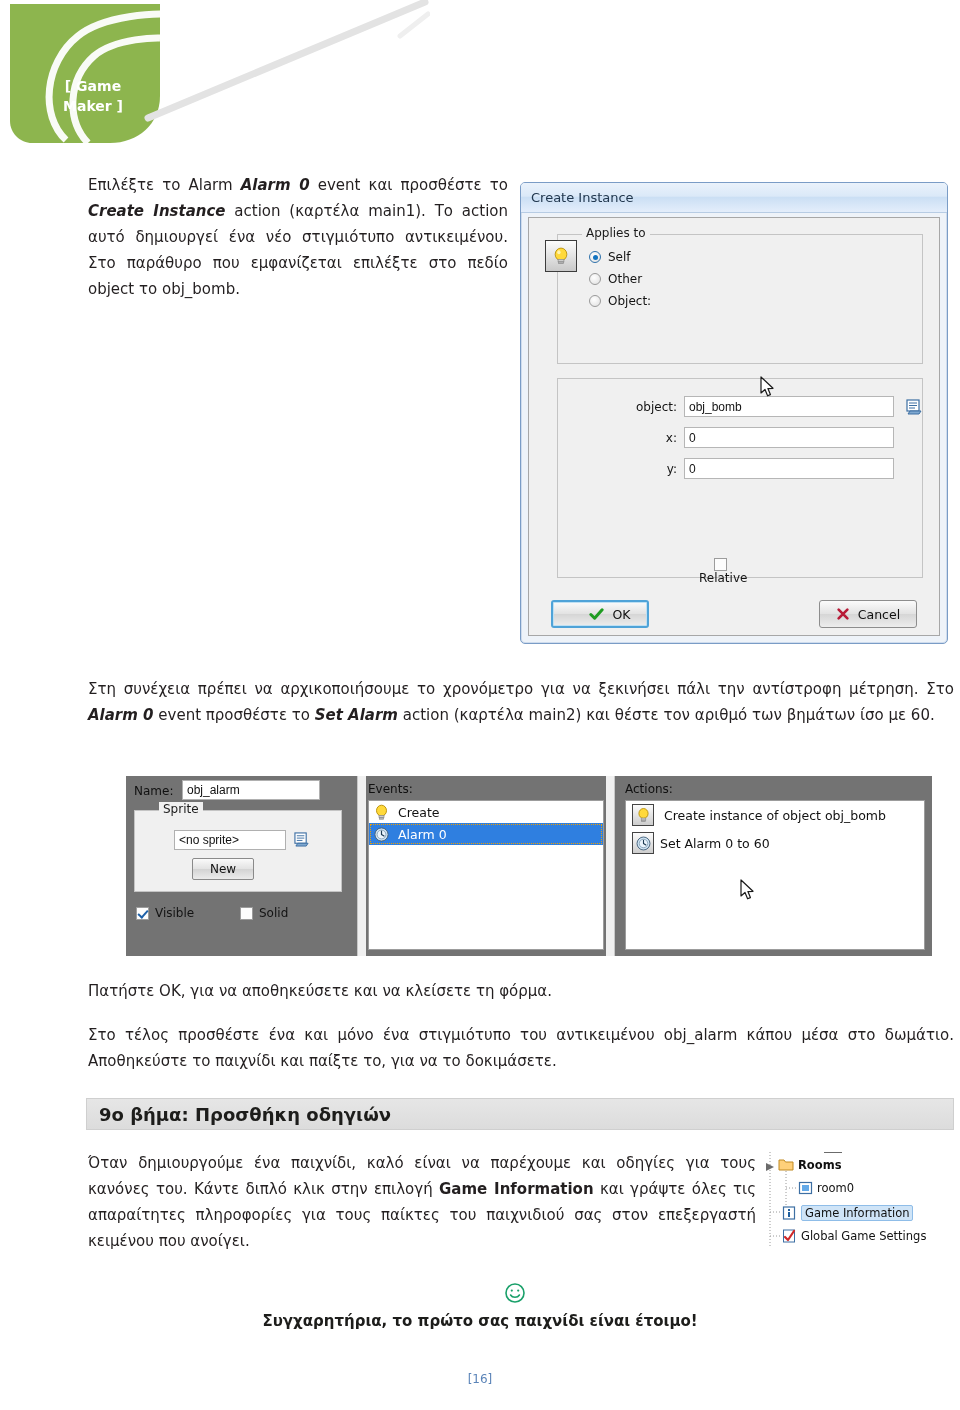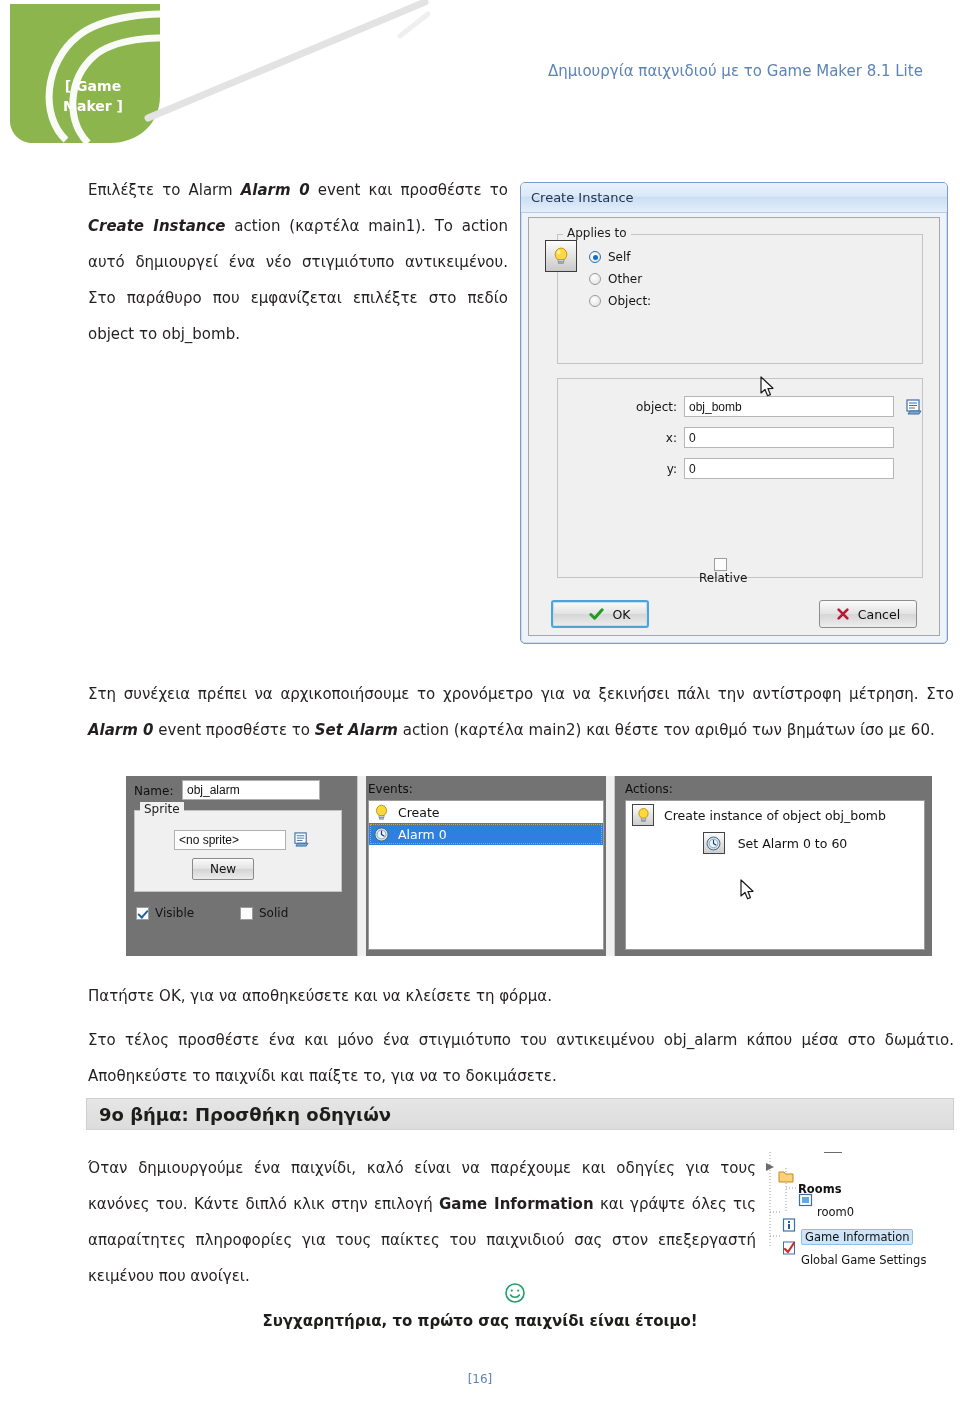--- a/index.html
+++ b/index.html
@@ -33,21 +33,21 @@
   .doc-title{
     position:absolute; left:548px; top:62px;
     color:#5b84b8; font-size:15px;
     font-family:"DejaVu Sans", sans-serif;
   }
 
   
   .para{
     color:#231f20;
     font-size:15px;
-    line-height:36px;
+    line-height:26px;
     font-family:"DejaVu Sans", sans-serif;
     text-align:justify;
   }
   .para b { font-weight:bold; }
   .bi { font-weight:bold; font-style:italic; }
   .intro-text{
     position:absolute; left:88px; top:172px; width:420px;
   }
 
   
@@ -72,21 +72,21 @@
     position:absolute; left:7px; top:34px; right:7px; bottom:7px;
     background:#f0f0f0;
     border:1px solid #a7a7a7;
   }
   .grp{
     position:absolute;
     border:1px solid #c4c4c4;
     background:#f0f0f0;
   }
   .grp-legend{
-    position:absolute; top:-9px; left:5px;
+    position:absolute; top:-9px; left:24px;
     background:#f0f0f0; padding:0 4px;
     font-size:12px; color:#1b1b1b;text-align:center;
   }
   .bulb-icon{
     position:absolute; left:16px; top:22px; width:32px; height:32px;
     border:1px solid #3c3c3c;
     background:linear-gradient(to bottom,#fdfdfd,#c9c9c9);
     display:flex; align-items:center; justify-content:center;
   }
   .radio-row{ position:absolute; font-size:12px; color:#131313; display:flex; align-items:center; }
@@ -180,21 +180,21 @@
 
   
   .tree{
     position:absolute; left:764px; top:1152px; width:192px; height:106px;
     font-family:"DejaVu Sans", sans-serif; font-size:11.5px; color:#111;
   }
   .tree-row{ position:absolute; display:flex; align-items:center; gap:4px; white-space:nowrap; }
   .tree-row.sel .tlabel{
     background:#cfe4f7; border:1px solid #8fbde8; border-radius:2px; padding:0 3px;
   }
-  .tlabel{ font-size:11.5px;margin-top:24px; }
+  .tlabel{ font-size:11.5px; }
   .tlabel.bold{ font-weight:bold; }
 
   
   .smiley{ position:absolute; left:504px; top:1282px; width:22px; height:22px; }
   .congrats{
     position:absolute; left:0; right:0; top:1312px;
     text-align:center; font-size:15px; font-weight:bold; color:#1d1d1b;
     font-family:"DejaVu Sans", sans-serif;
   }
   .pagenum{
@@ -218,21 +218,20 @@
       <span>[ Game</span><br>
       <span>Maker ]</span>
     </div>
   </div>
 
   <svg class="swoosh" viewBox="0 0 330 130">
     <path d="M325,2 L48,118" fill="none" stroke="#e3e3e3" stroke-width="7" stroke-linecap="round"></path>
     <path d="M328,14 L300,36" fill="none" stroke="#efefef" stroke-width="5" stroke-linecap="round"></path>
   </svg>
 
-  <div class="doc-title">Δημιουργία παιχνιδιού με το Game Maker  8.1 Lite</div>
 </div>
 
 <div class="para intro-text">
   <span>Επιλέξτε το Alarm </span><span class="bi">Alarm 0</span><span> event και προσθέστε το </span><span class="bi">Create Instance</span><span> action (καρτέλα main1). Το action αυτό δημιουργεί ένα νέο στιγμιότυπο αντικειμένου. Στο παράθυρο που εμφανίζεται επιλέξτε στο πεδίο object το obj_bomb.</span>
 </div>
 
 <div class="dlg">
 
   <div class="dlg-titlebar">
     <span class="dlg-title">Create Instance</span>
@@ -394,21 +393,21 @@
         <span class="act-ico">
           <svg viewBox="0 0 20 20" width="17" height="17">
             <ellipse cx="10" cy="7.6" rx="5.4" ry="5.8" fill="#ffd93b" stroke="#b58b00" stroke-width="1"></ellipse>
             <rect x="7.3" y="13" width="5.4" height="2.4" fill="#cfcfcf" stroke="#8a8a8a" stroke-width="0.7"></rect>
             <rect x="7.7" y="15.4" width="4.6" height="1.8" fill="#b5b5b5" stroke="#8a8a8a" stroke-width="0.7"></rect>
           </svg>
         </span>
         <span>Create instance of object obj_bomb</span>
       </div>
 
-      <div class="list-item" style="height:28px; gap:13px; padding:2px 6px;justify-content:center;">
+      <div class="list-item" style="height:28px; gap:6px; padding:2px 6px;">
         <span class="act-ico">
           <svg viewBox="0 0 20 20" width="17" height="17">
             <circle cx="10" cy="10" r="7.6" fill="#cfe3f2" stroke="#43627c" stroke-width="1.1"></circle>
             <circle cx="10" cy="10" r="5" fill="#eaf4fc" stroke="#6b8ca5" stroke-width="0.8"></circle>
             <path d="M10,10 L10,6.2 M10,10 L12.8,11.8" stroke="#1d3b52" stroke-width="1.3" fill="none" stroke-linecap="round"></path>
           </svg>
         </span>
         <span>Set Alarm 0 to 60</span>
       </div>
 

